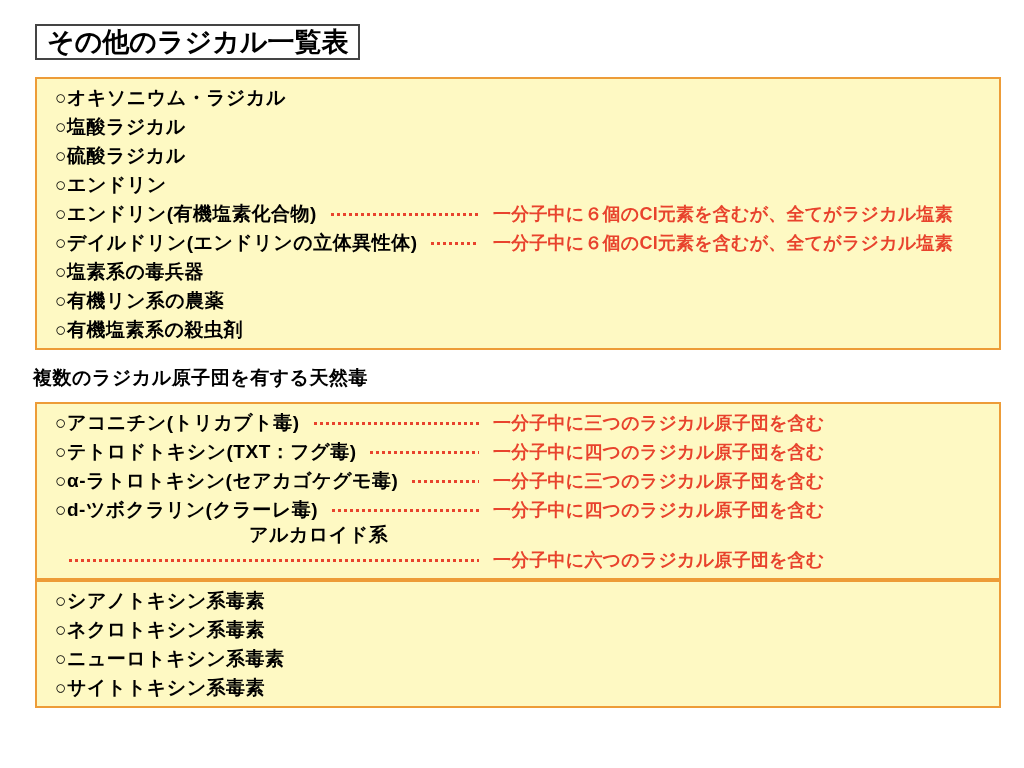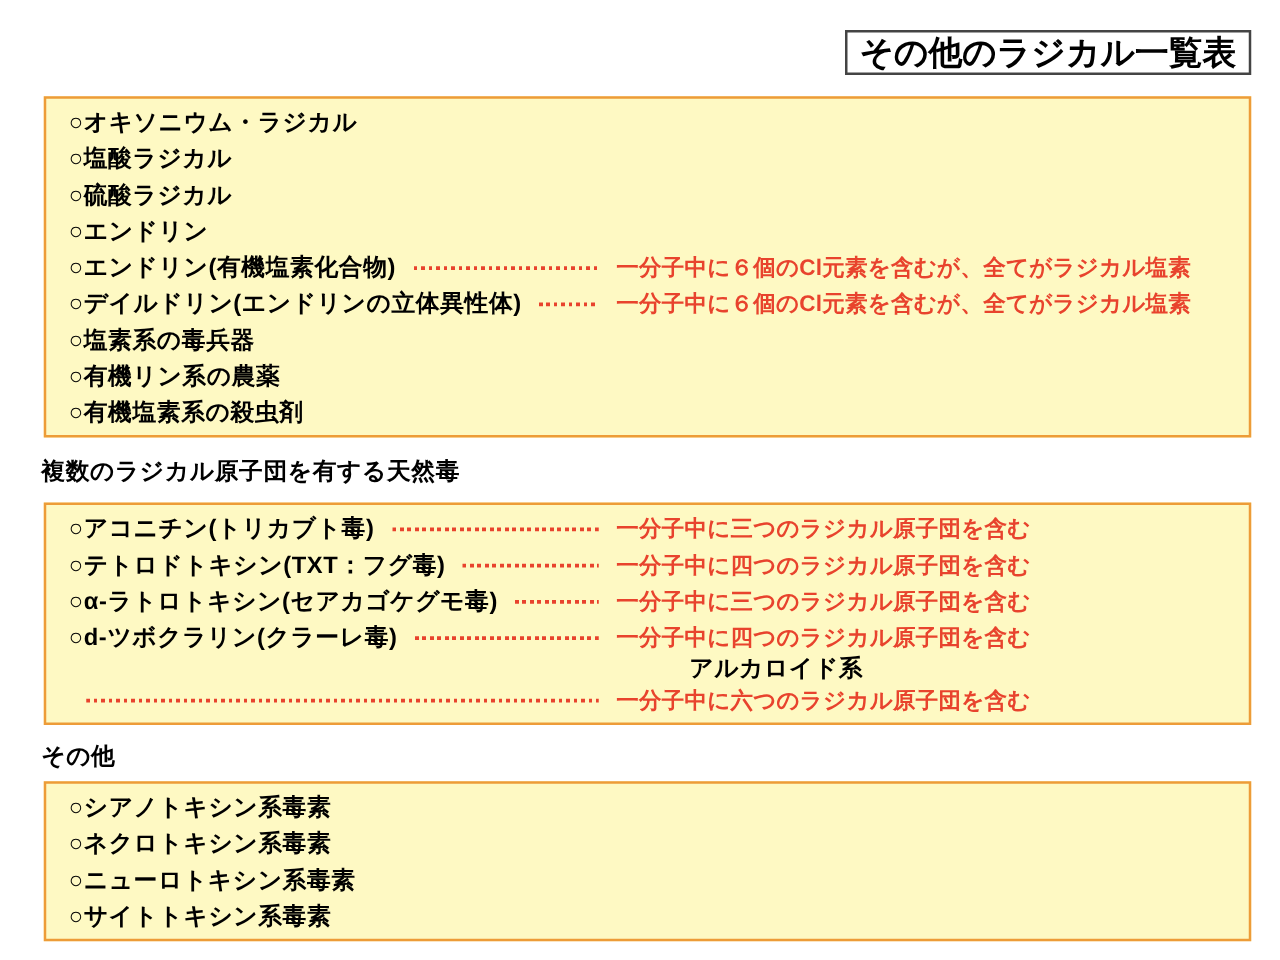--- a/index.html
+++ b/index.html
@@ -14,42 +14,42 @@
     width: 1024px; height: 768px;
     font-family: "Liberation Sans", "DejaVu Sans", sans-serif;
     font-weight: bold;
     color: var(--text);
     overflow: hidden;
   }
   .page {
     width: 1024px; height: 768px;
     padding: 24px 23px 0 35px;
   }
-  .title-wrap { text-align: right; margin-bottom: 17px; }
+  .title-wrap { text-align: left; margin-bottom: 17px; }
   .title-box {
     display: inline-block;
     border: 2px solid var(--title-border);
     padding: 0 10px;
     font-size: 27px;
     line-height: 32px;
     background: #ffffff;
   }
   .list-box {
     border: 2.5px solid var(--box-border);
     padding: 4px 6px 4px 18px;
     background: #fef9c3;
   }
   .row {
     display: flex;
     align-items: center;
     height: 29px;
     font-size: 19px;
     white-space: nowrap;
   }
-  .row.indent { height: 21px; padding-left: 194px; justify-content: center; }
+  .row.indent { height: 21px; padding-left: 194px; }
   .lbl { flex: none; letter-spacing: 0.5px; }
   .dots {
     flex: 1 1 auto;
     height: 3px;
     margin: 2px 14px 0;
     align-self: center;
     background: repeating-linear-gradient(90deg, var(--accent) 0 3px, transparent 3px 6px);
   }
   .annot {
     flex: none;
@@ -135,21 +135,20 @@
     </div>
     <div class="row indent">
       <span class="lbl">アルカロイド系</span>
     </div>
     <div class="row">
       <span class="dots"></span>
       <span class="annot">一分子中に六つのラジカル原子団を含む</span>
     </div>
   </div>
 
-  <div class="section-heading heading-other">その他</div>
 
   <div class="list-box">
     <div class="row">
       <span class="lbl">○シアノトキシン系毒素</span>
     </div>
     <div class="row">
       <span class="lbl">○ネクロトキシン系毒素</span>
     </div>
     <div class="row">
       <span class="lbl">○ニューロトキシン系毒素</span>

